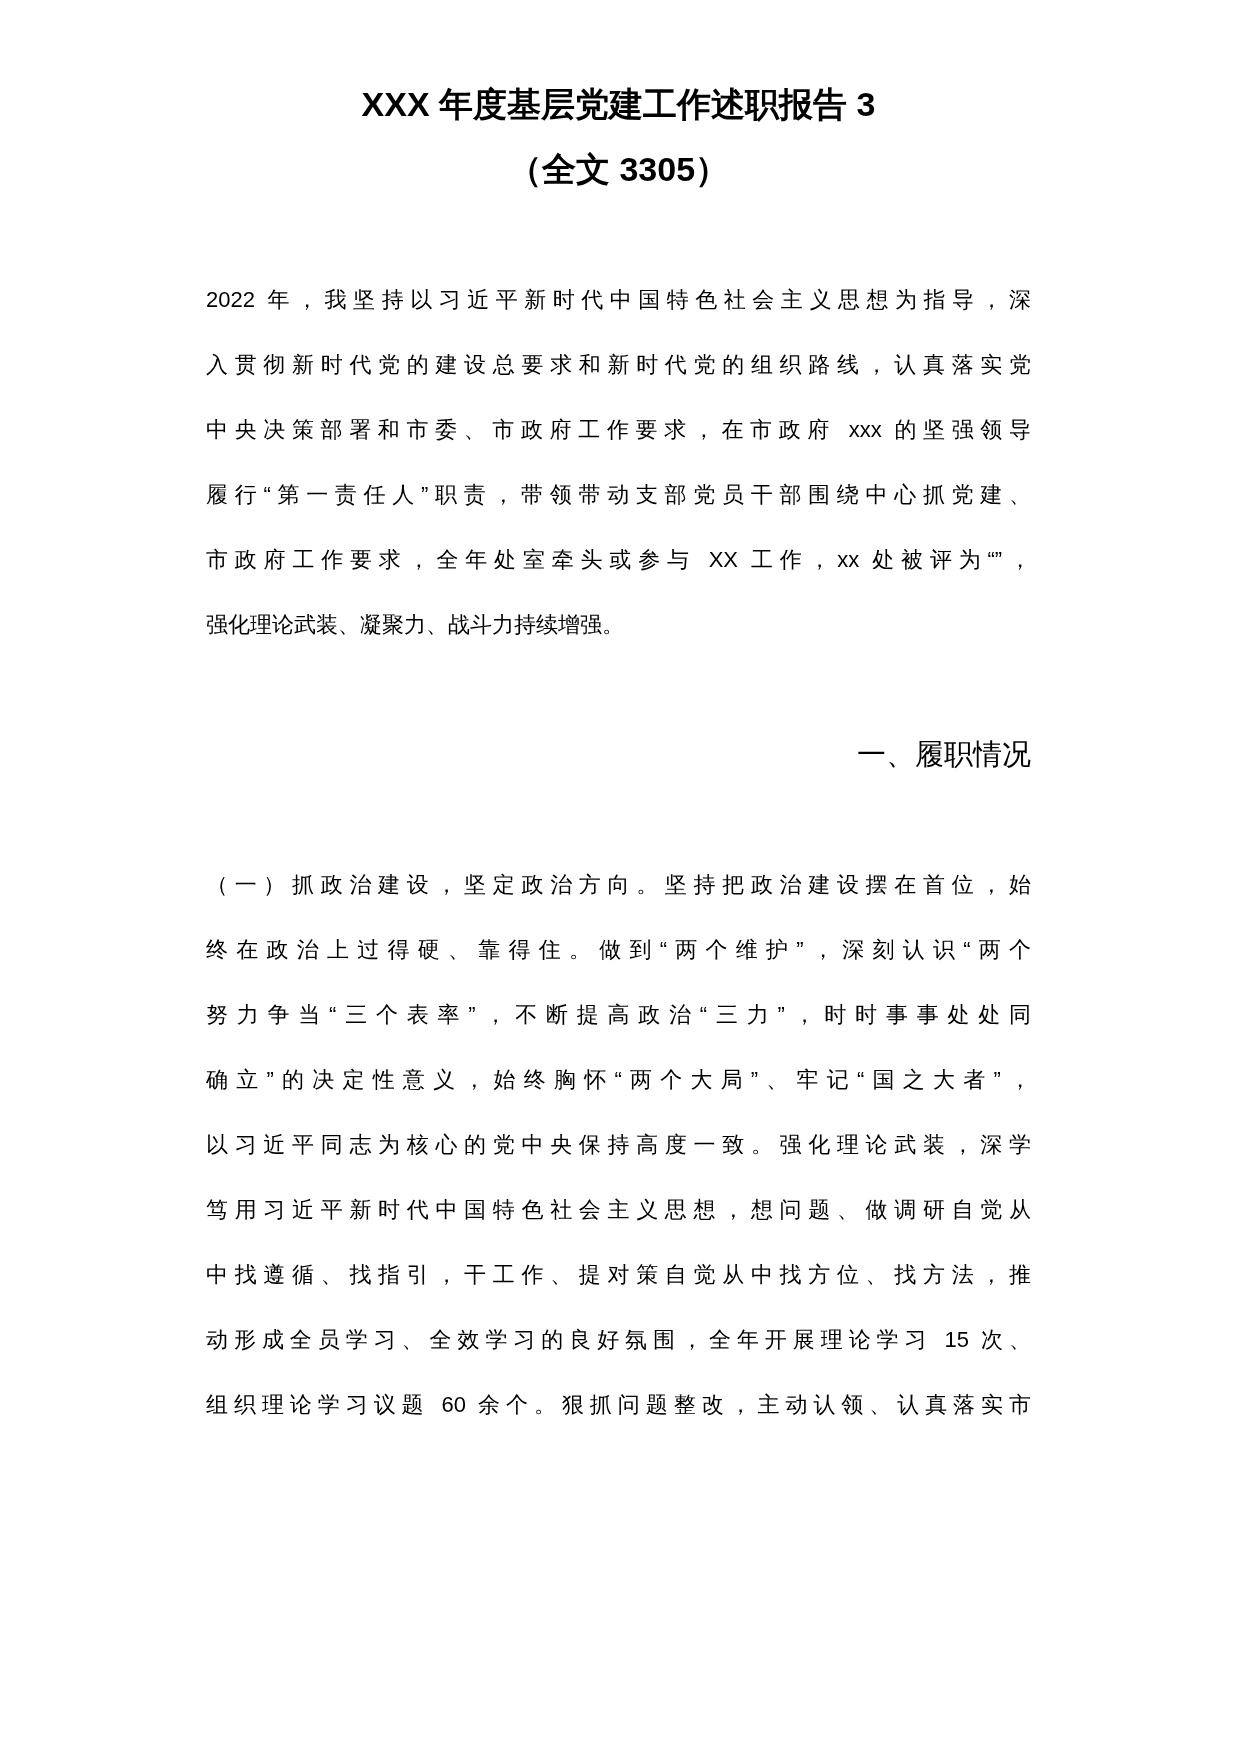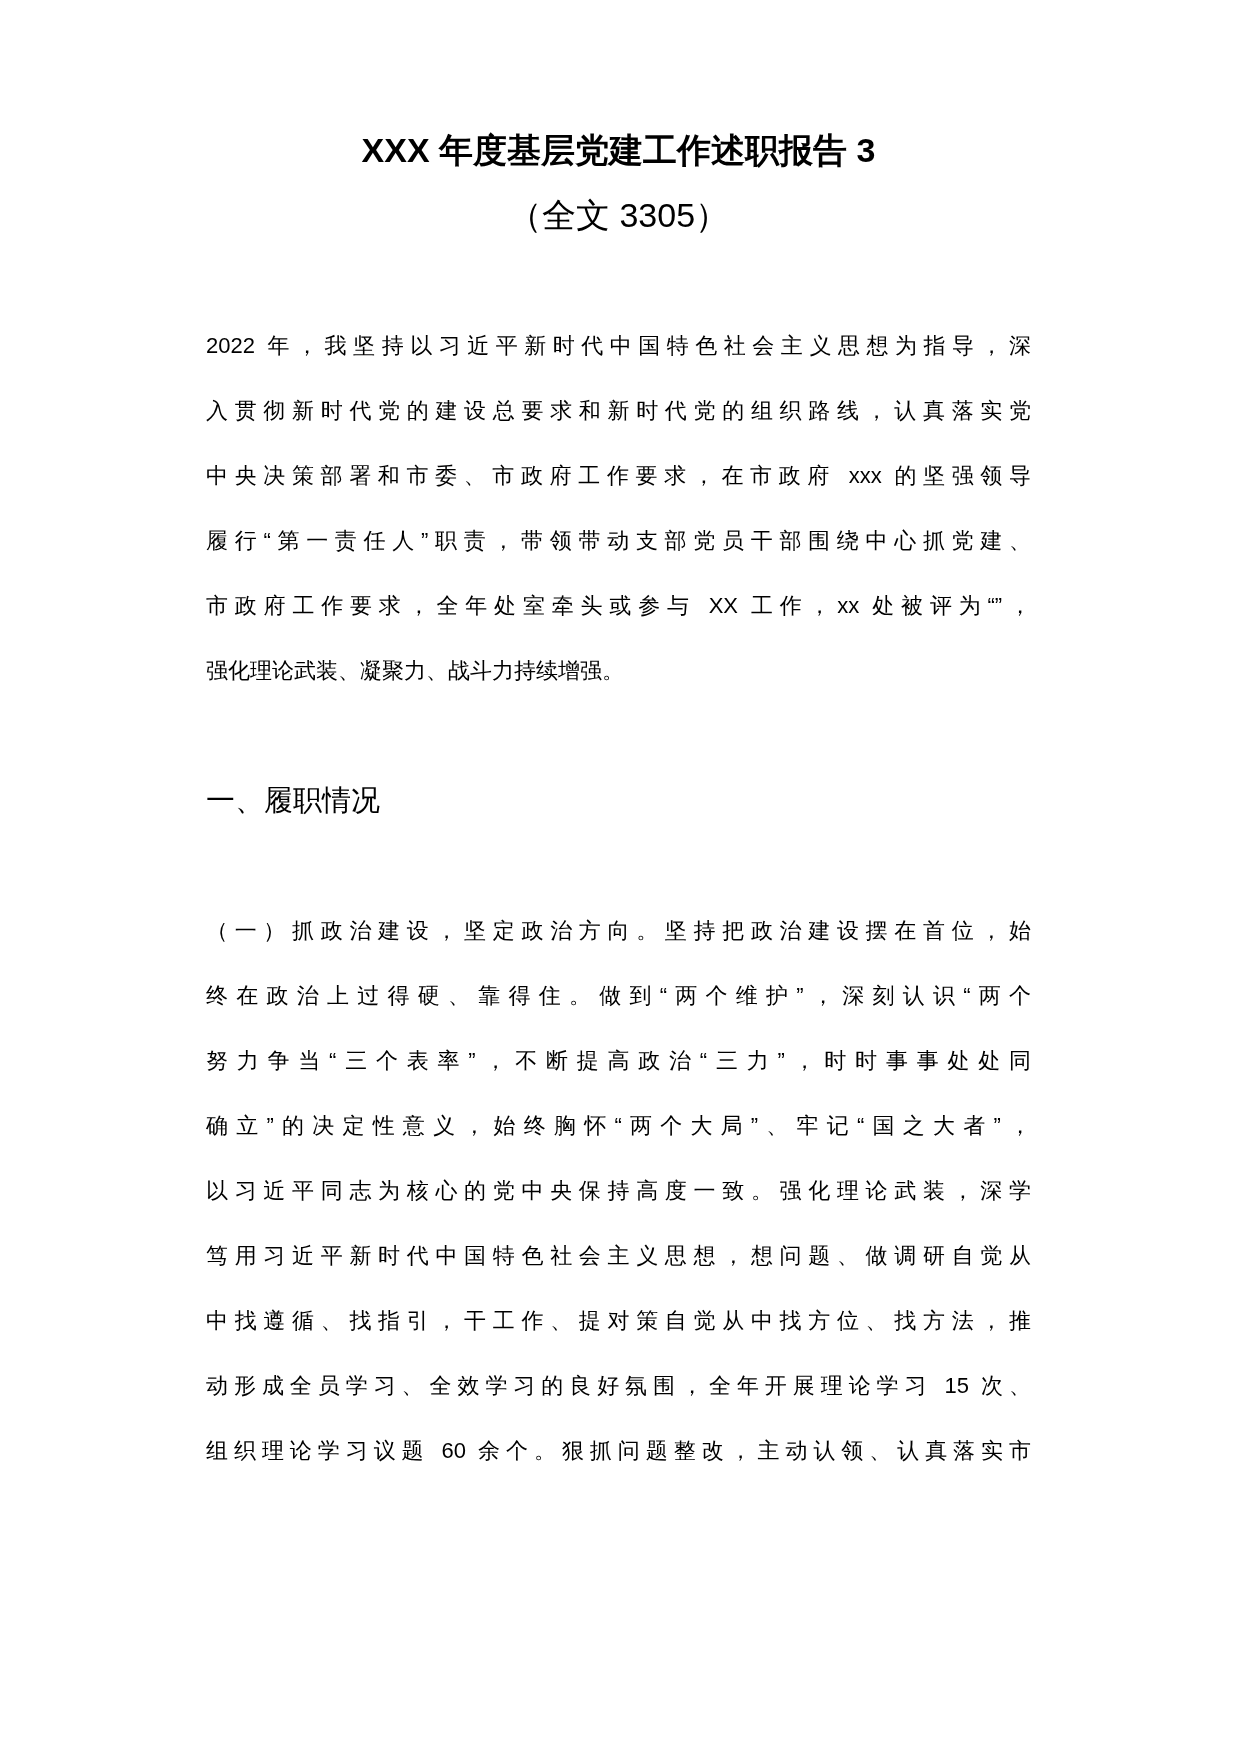--- a/index.html
+++ b/index.html
@@ -9,33 +9,33 @@
       background: #ffffff;
     }
     .page {
       position: relative;
       width: 1208px;
       height: 1754px;
       margin: 0 auto;
       background: #ffffff;
       color: #000000;
       font-family: "Liberation Sans", "DejaVu Sans", sans-serif;
-      padding: 118px 193px 0 190px;
+      padding: 72px 193px 0 190px;
       overflow: hidden;
     }
     .doc-title {
       font-size: 34px;
       font-weight: bold;
       line-height: 65px;
       text-align: center;
       white-space: nowrap;
     }
     .doc-subtitle {
       font-size: 34px;
-      font-weight: normal;
+      font-weight: bold;
       line-height: 65px;
       text-align: center;
       white-space: nowrap;
     }
     .para {
       margin-top: 65px;
     }
     .line {
       font-size: 22px;
       line-height: 65px;
@@ -44,21 +44,21 @@
       white-space: nowrap;
     }
     .line.para-end {
       text-align-last: left;
     }
     .section-heading {
       margin-top: 65px;
       font-size: 29px;
       line-height: 65px;
       font-weight: normal;
-      text-align: left;
+      text-align: right;
     }
   </style>
 </head>
 <body>
 
 <div class="page">
 
   <div class="doc-title">XXX 年度基层党建工作述职报告 3</div>
 
   <div class="doc-subtitle">（全文 3305）</div>

